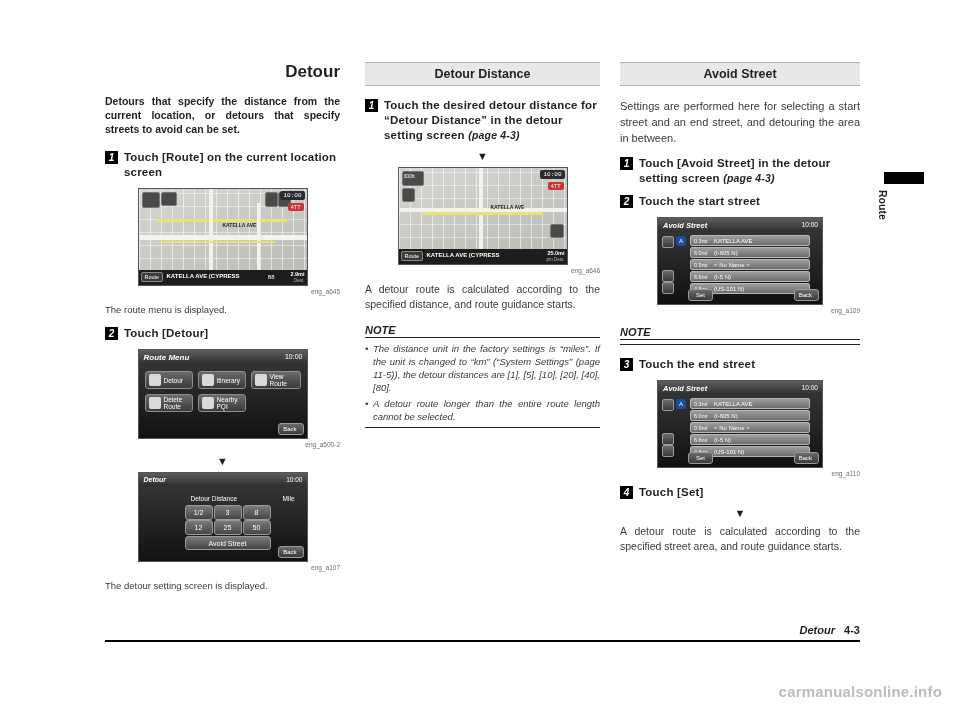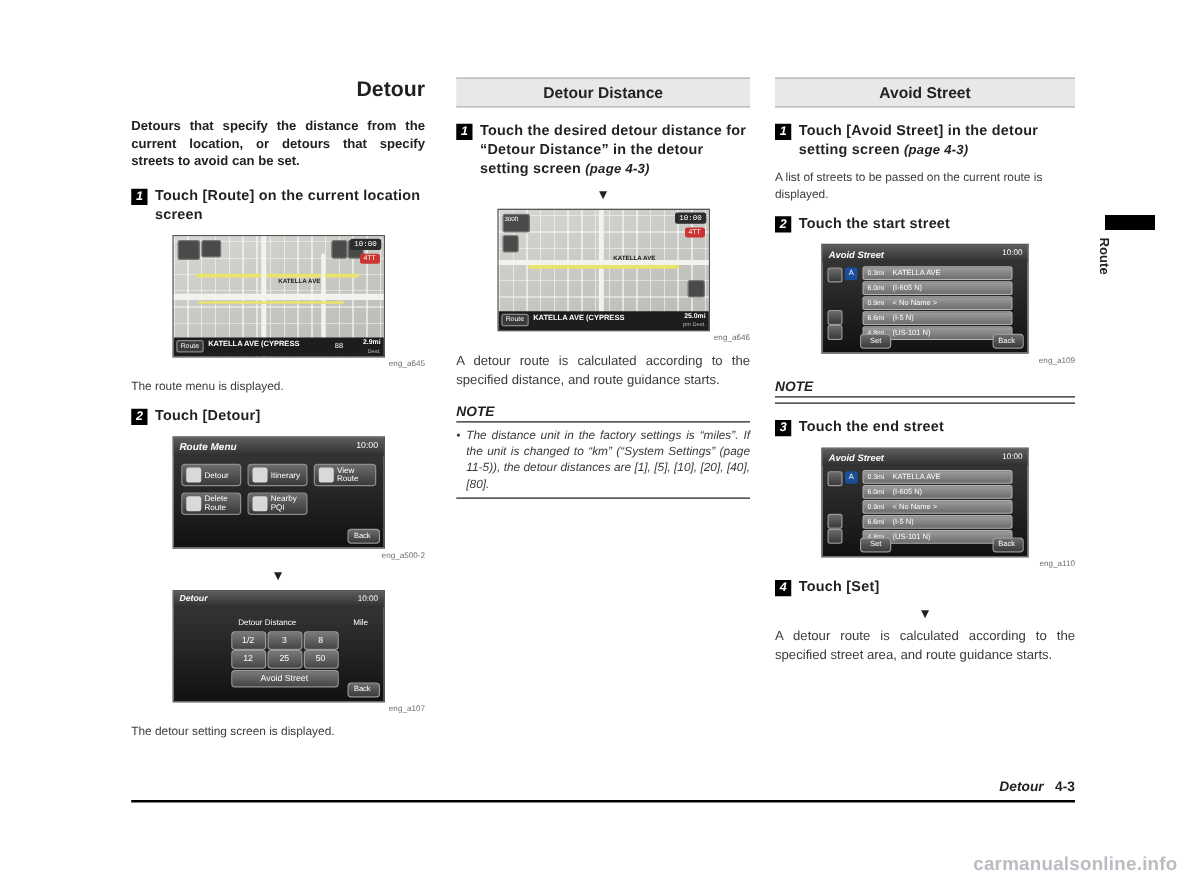--- a/index.html
+++ b/index.html
@@ -289,37 +289,38 @@
       </div>
     </div>
     <div class="caption">eng_a646</div>
 
     <p class="para narrow">A detour route is calculated according to the specified distance, and route guidance starts.</p>
 
     <div class="note">
       <div class="nt">NOTE</div>
       <ul>
         <li>The distance unit in the factory settings is “miles”. If the unit is changed to “km” (“System Settings” (page 11-5)), the detour distances are [1], [5], [10], [20], [40], [80].</li>
+        <li>A detour route longer than the entire route length cannot be selected.</li>
       </ul>
       <div class="rule"></div>
     </div>
   </div>
 
   <div class="col col3">
     <div class="secthead">Avoid Street</div>
+    <p class="para">Settings are performed here for selecting a start street and an end street, and detouring the area in between.</p>
 
     <div class="step">
       <div class="stepnum">1</div>
       <div class="steptext">
         <span>Touch [Avoid Street] in the detour setting screen</span>
         <span class="ref">(page 4-3)</span>
       </div>
     </div>
 
-    <p class="note-small">A list of streets to be passed on the current route is displayed.</p>
 
     <div class="step">
       <div class="stepnum">2</div>
       <div class="steptext">Touch the start street</div>
     </div>
 
     <div class="shot av" style="width:164px;height:86px;background:linear-gradient(180deg,#3a3a3a,#111);">
       <div class="inner">
         <div class="hdr">
           <span>Avoid Street</span>

